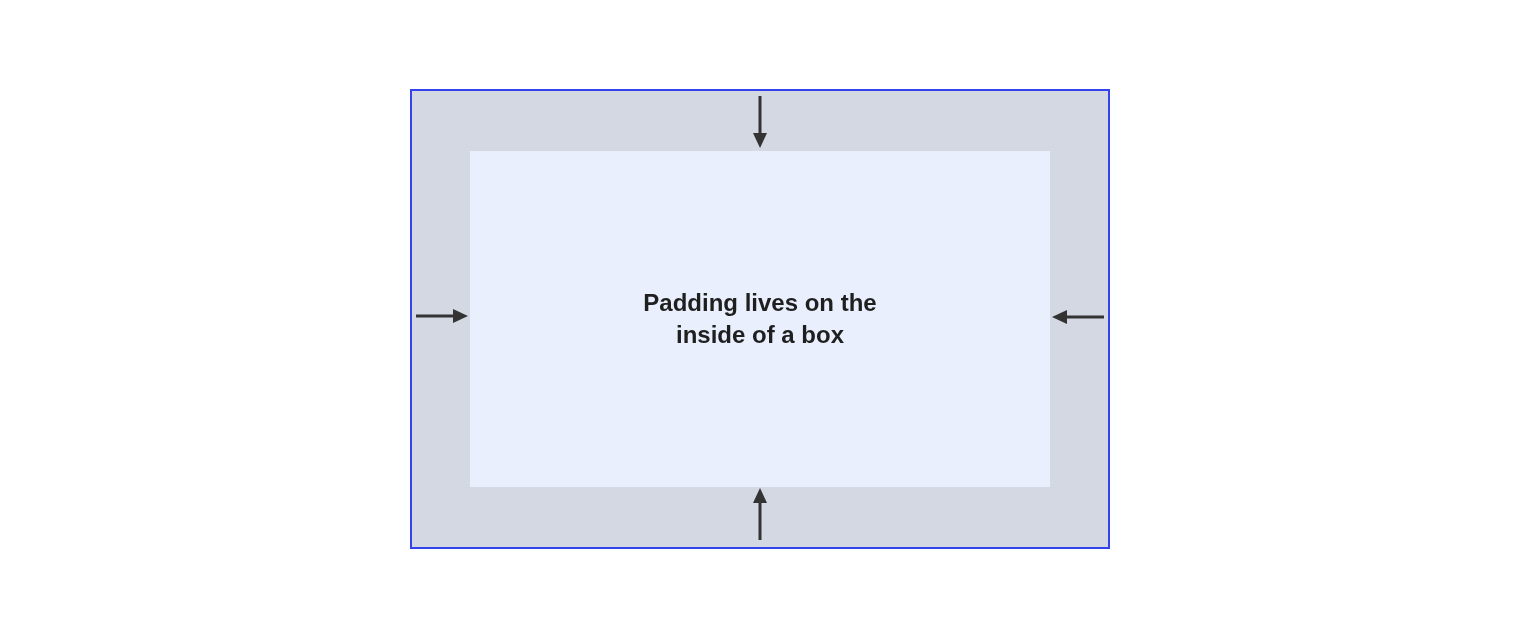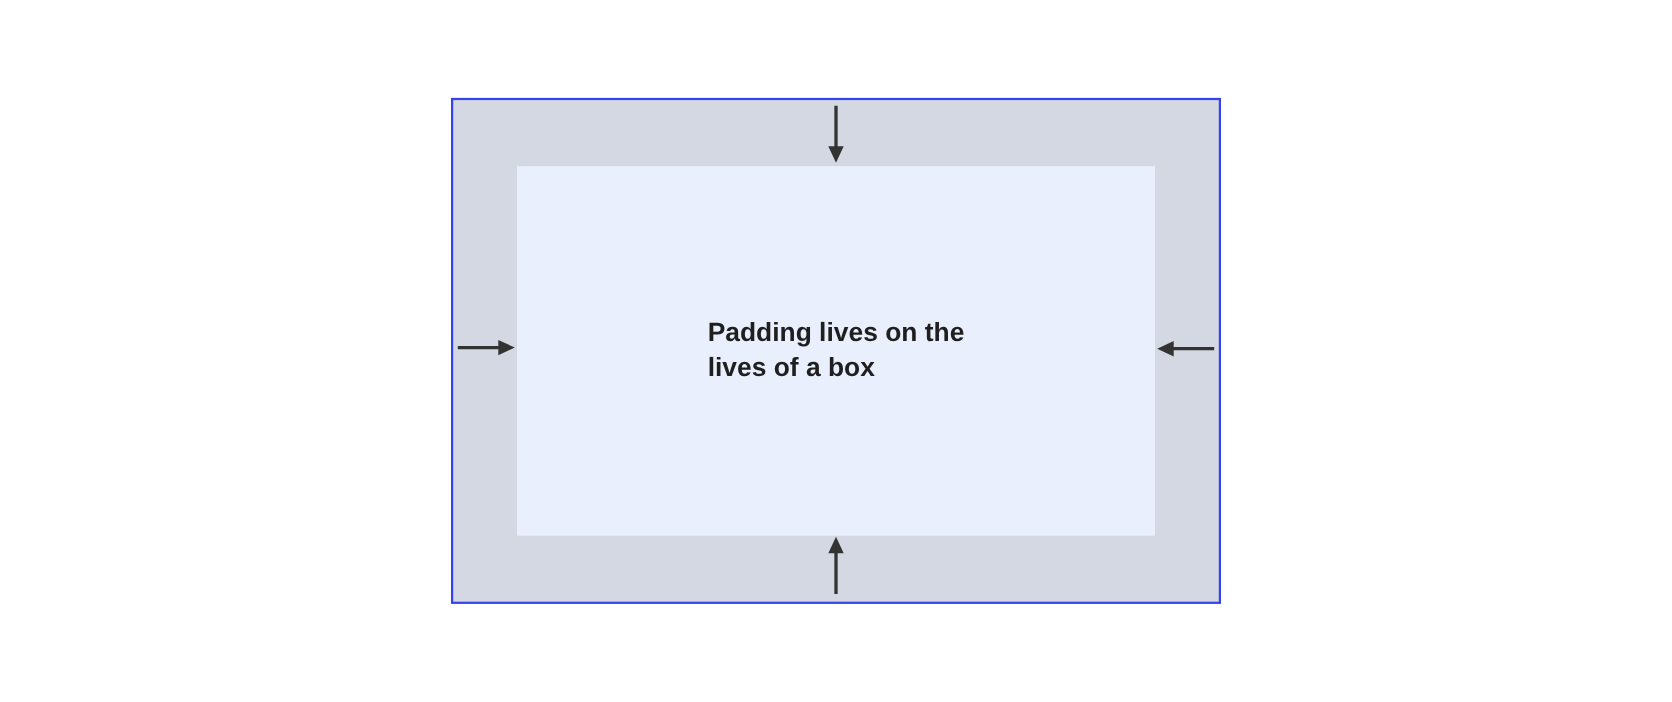--- a/index.html
+++ b/index.html
@@ -42,21 +42,21 @@
     background: var(--content-area);
     display: flex;
     align-items: center;
     justify-content: center;
   }
   .caption {
     color: var(--text);
     font-weight: bold;
     font-size: 24px;
     line-height: 32px;
-    text-align: left;
+    text-align: center;
   }
   .caption span { display: block; }
   .arrow {
     position: absolute;
     color: var(--arrow);
   }
   .arrow svg { display: block; }
   .arrow-top    { left: 752px; top: 96px; }
   .arrow-bottom { left: 752px; top: 488px; }
   .arrow-left   { left: 416px; top: 308px; }
@@ -65,21 +65,21 @@
 </head>
 <body>
 
 <div class="canvas">
 
   <div class="outer-box">
 
     <div class="inner-box">
       <div class="caption">
         <span>Padding lives on the</span>
-        <span>lives of a box</span>
+        <span>inside of a box</span>
       </div>
     </div>
 
   </div>
 
   <div class="arrow arrow-top">
     <svg width="16" height="52" viewBox="0 0 16 52">
       <line x1="8" y1="0" x2="8" y2="39" stroke="currentColor" stroke-width="3"></line>
       <polygon points="1,37 15,37 8,52" fill="currentColor"></polygon>
     </svg>

